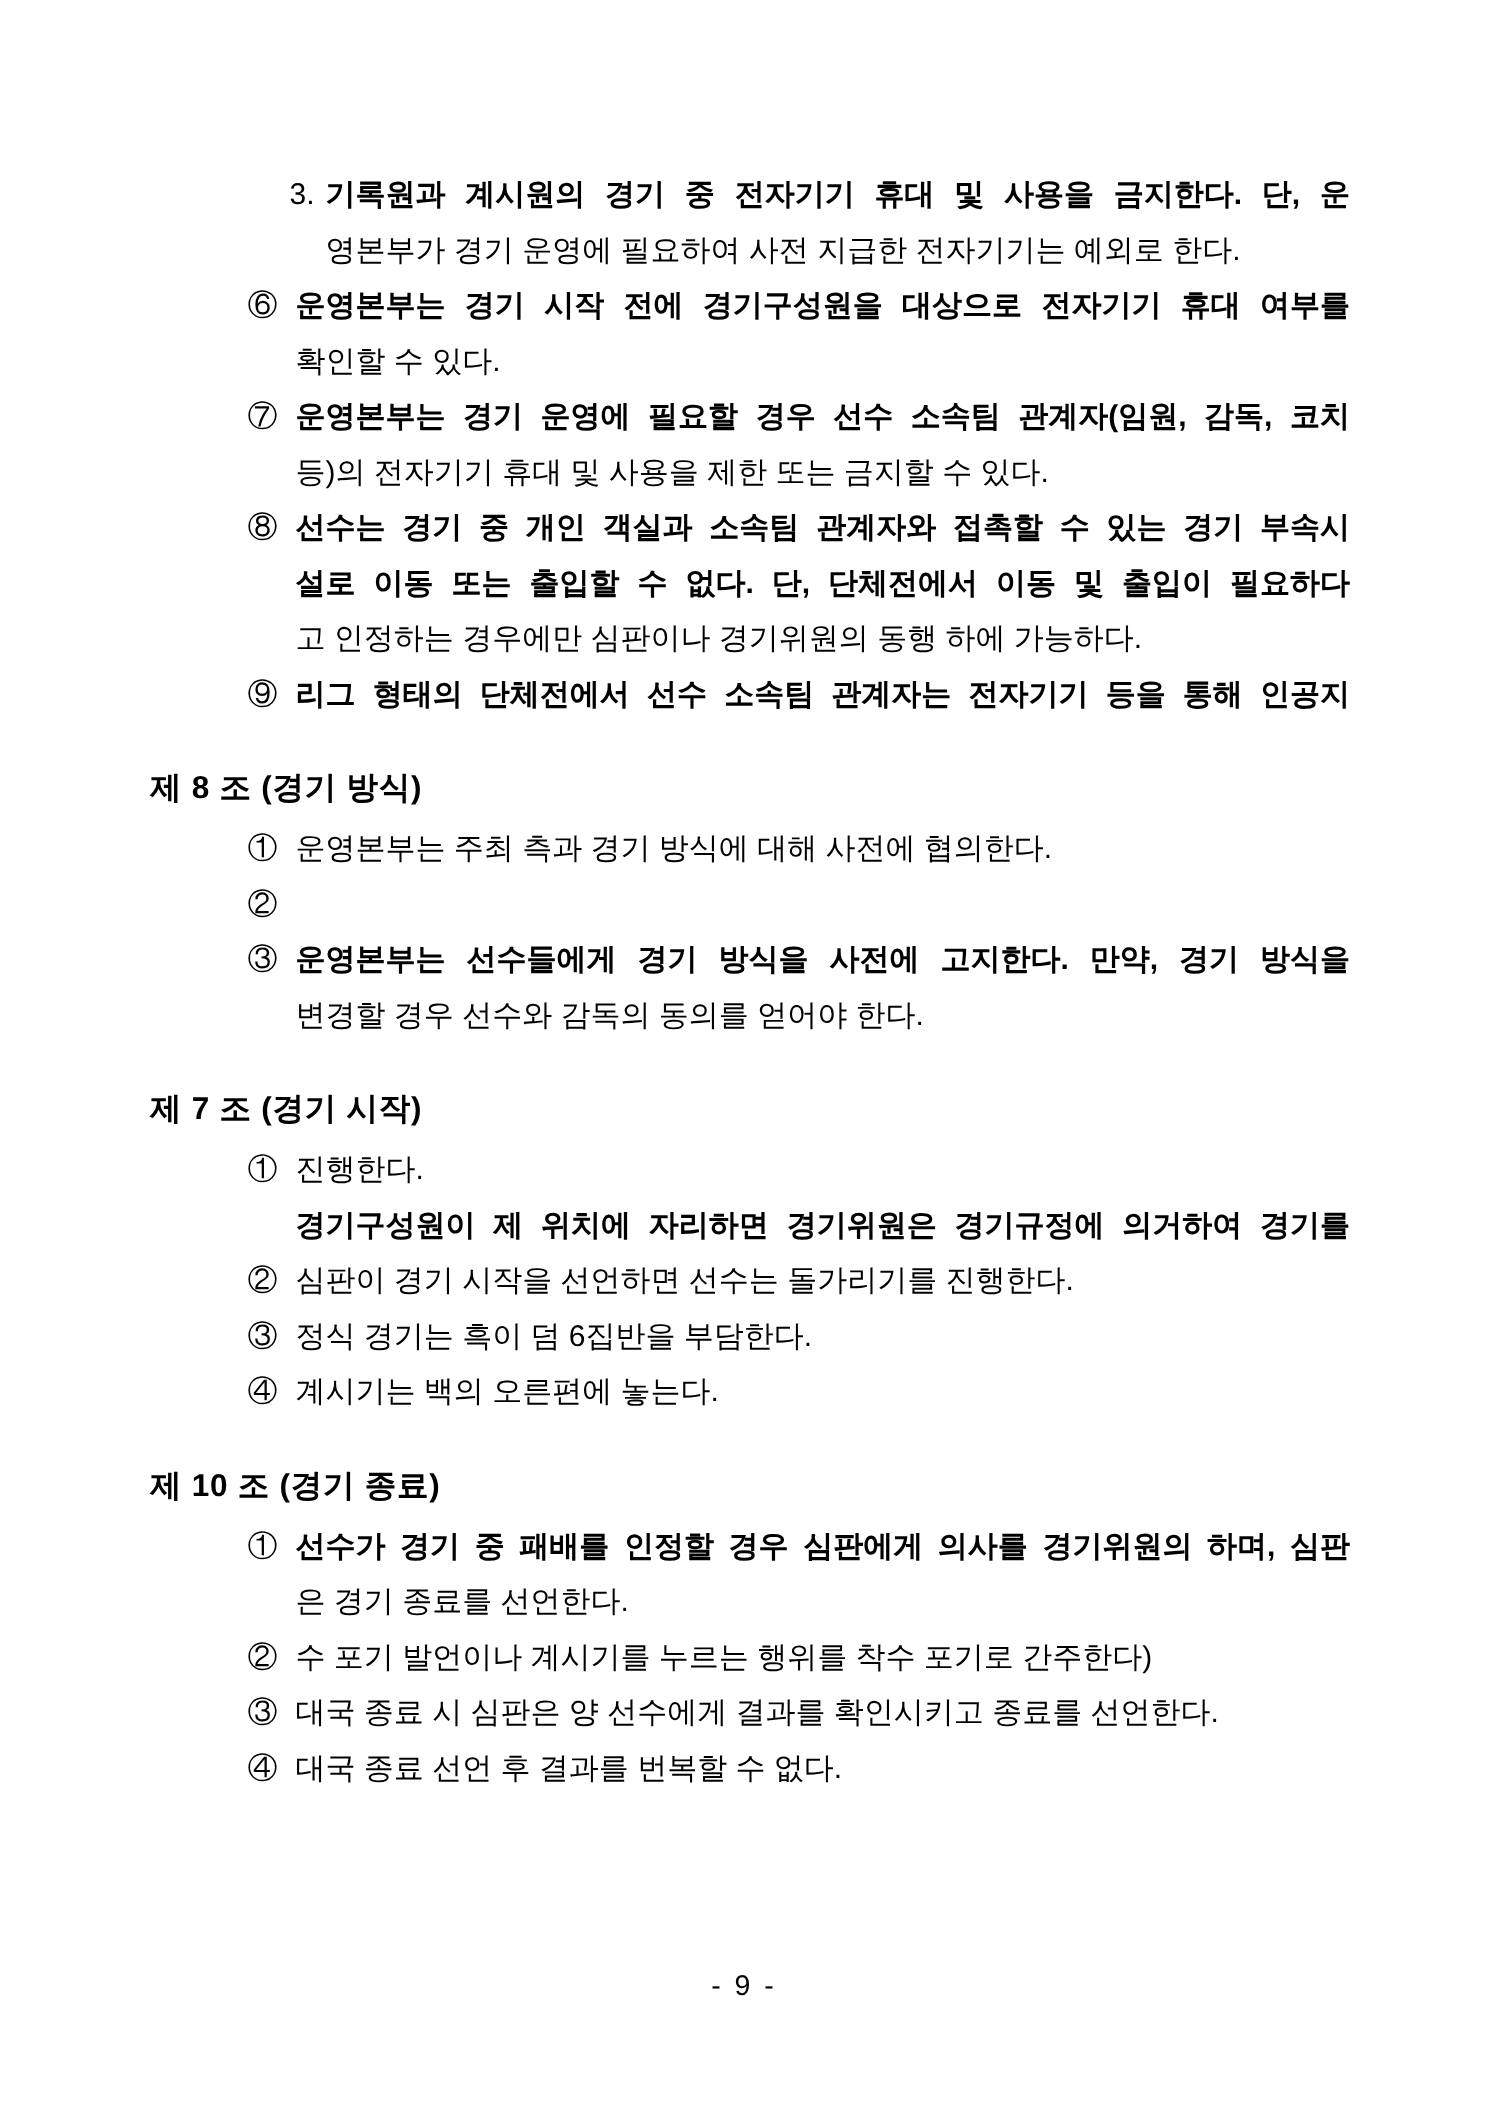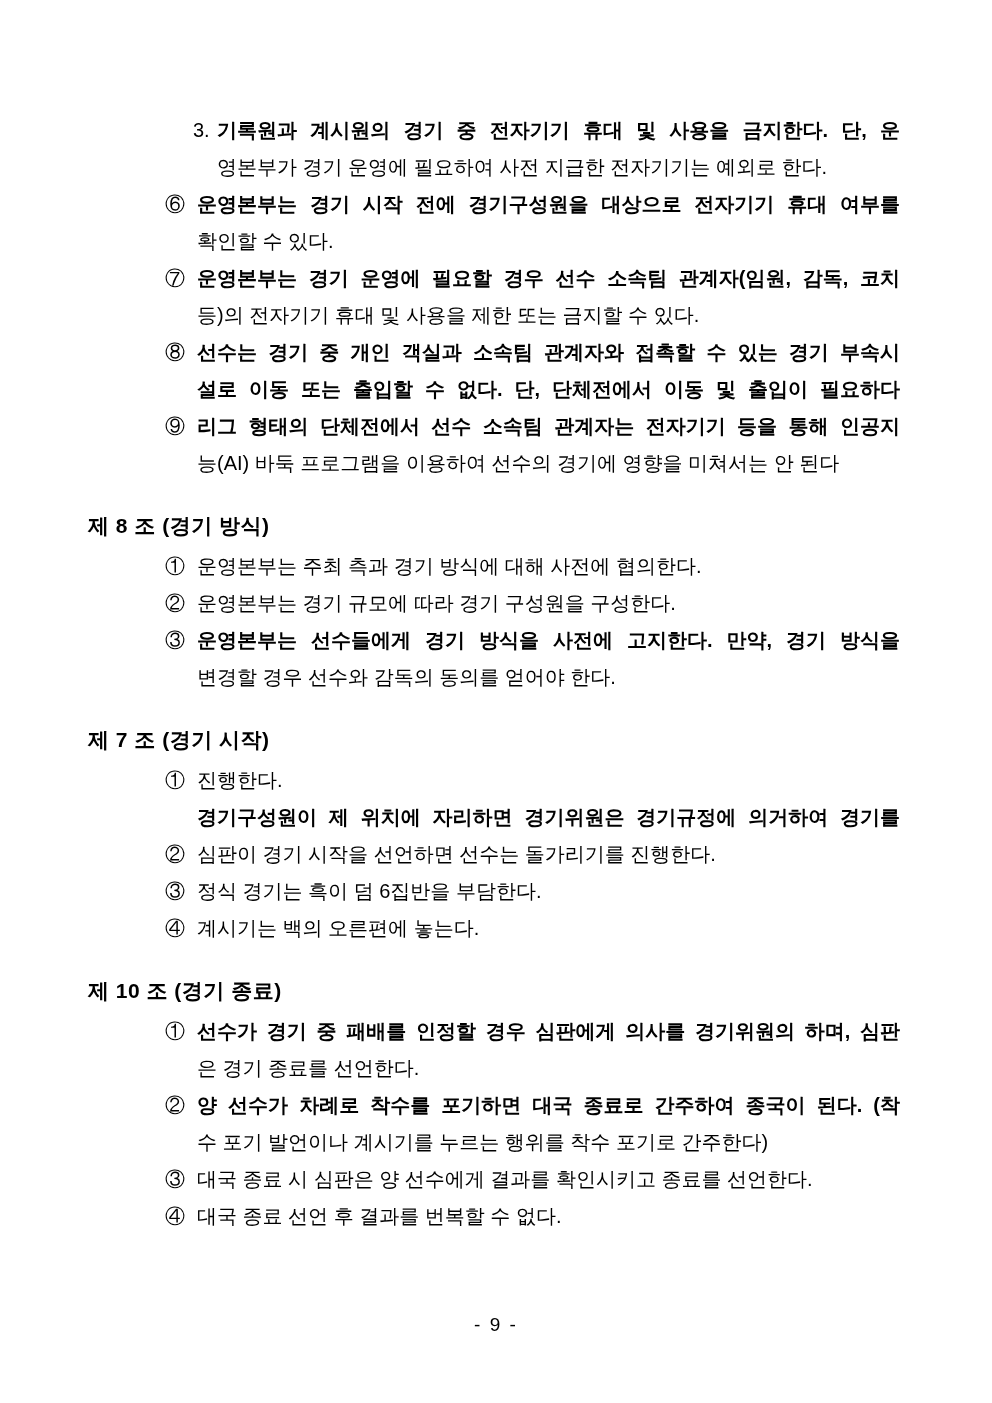--- a/index.html
+++ b/index.html
@@ -16,21 +16,21 @@
   }
   .content {
     position: absolute;
     left: 88px;
     top: 112px;
     width: 812px;
   }
   .heading {
     font-size: 21px;
     font-weight: bold;
-    margin: 25px 0 4px 0;
+    margin: 25px 0 4px 12px;
     line-height: 37px;
     letter-spacing: 0.5px;
   }
   section.first { margin-top: 0; }
   .item { display: flex; align-items: flex-start; }
   .item.circ { padding-left: 77px; }
   .item.circ > .marker { flex: none; width: 32px; }
   .item.sub { padding-left: 105px; }
   .item.sub > .marker { flex: none; width: 24px; }
   .marker { display: block; }
@@ -72,43 +72,40 @@
           <div class="text">
             <div class="line just">운영본부는 경기 운영에 필요할 경우 선수 소속팀 관계자(임원, 감독, 코치</div>
             <div class="line">등)의 전자기기 휴대 및 사용을 제한 또는 금지할 수 있다.</div>
           </div>
         </div>
         <div class="item circ">
           <span class="marker">⑧</span>
           <div class="text">
             <div class="line just">선수는 경기 중 개인 객실과 소속팀 관계자와 접촉할 수 있는 경기 부속시</div>
             <div class="line just">설로 이동 또는 출입할 수 없다. 단, 단체전에서 이동 및 출입이 필요하다</div>
+            <div class="line">고 인정하는 경우에만 심판이나 경기위원의 동행 하에 가능하다.</div>
           </div>
         </div>
         <div class="item circ">
           <span class="marker">⑨</span>
           <div class="text">
             <div class="line just">리그 형태의 단체전에서 선수 소속팀 관계자는 전자기기 등을 통해 인공지</div>
-            <div class="line">능(AI) 바둑 프로그램을 이용하여 선수의 경기에 영향을 미쳐서는 안 된다</div>
           </div>
         </div>
       </section>
       <section>
         <h2 class="heading">제 8 조 (경기 방식)</h2>
         <div class="item circ">
           <span class="marker">①</span>
           <div class="text">
             <div class="line">운영본부는 주최 측과 경기 방식에 대해 사전에 협의한다.</div>
           </div>
         </div>
         <div class="item circ">
           <span class="marker">②</span>
-          <div class="text">
-            <div class="line">운영본부는 경기 규모에 따라 경기 구성원을 구성한다.</div>
-          </div>
         </div>
         <div class="item circ">
           <span class="marker">③</span>
           <div class="text">
             <div class="line just">운영본부는 선수들에게 경기 방식을 사전에 고지한다. 만약, 경기 방식을</div>
             <div class="line">변경할 경우 선수와 감독의 동의를 얻어야 한다.</div>
           </div>
         </div>
       </section>
       <section>
@@ -144,21 +141,20 @@
         <div class="item circ">
           <span class="marker">①</span>
           <div class="text">
             <div class="line just">선수가 경기 중 패배를 인정할 경우 심판에게 의사를 경기위원의 하며, 심판</div>
             <div class="line">은 경기 종료를 선언한다.</div>
           </div>
         </div>
         <div class="item circ">
           <span class="marker">②</span>
           <div class="text">
-            <div class="line just">양 선수가 차례로 착수를 포기하면 대국 종료로 간주하여 종국이 된다. (착</div>
             <div class="line">수 포기 발언이나 계시기를 누르는 행위를 착수 포기로 간주한다)</div>
           </div>
         </div>
         <div class="item circ">
           <span class="marker">③</span>
           <div class="text">
             <div class="line">대국 종료 시 심판은 양 선수에게 결과를 확인시키고 종료를 선언한다.</div>
           </div>
         </div>
         <div class="item circ">

